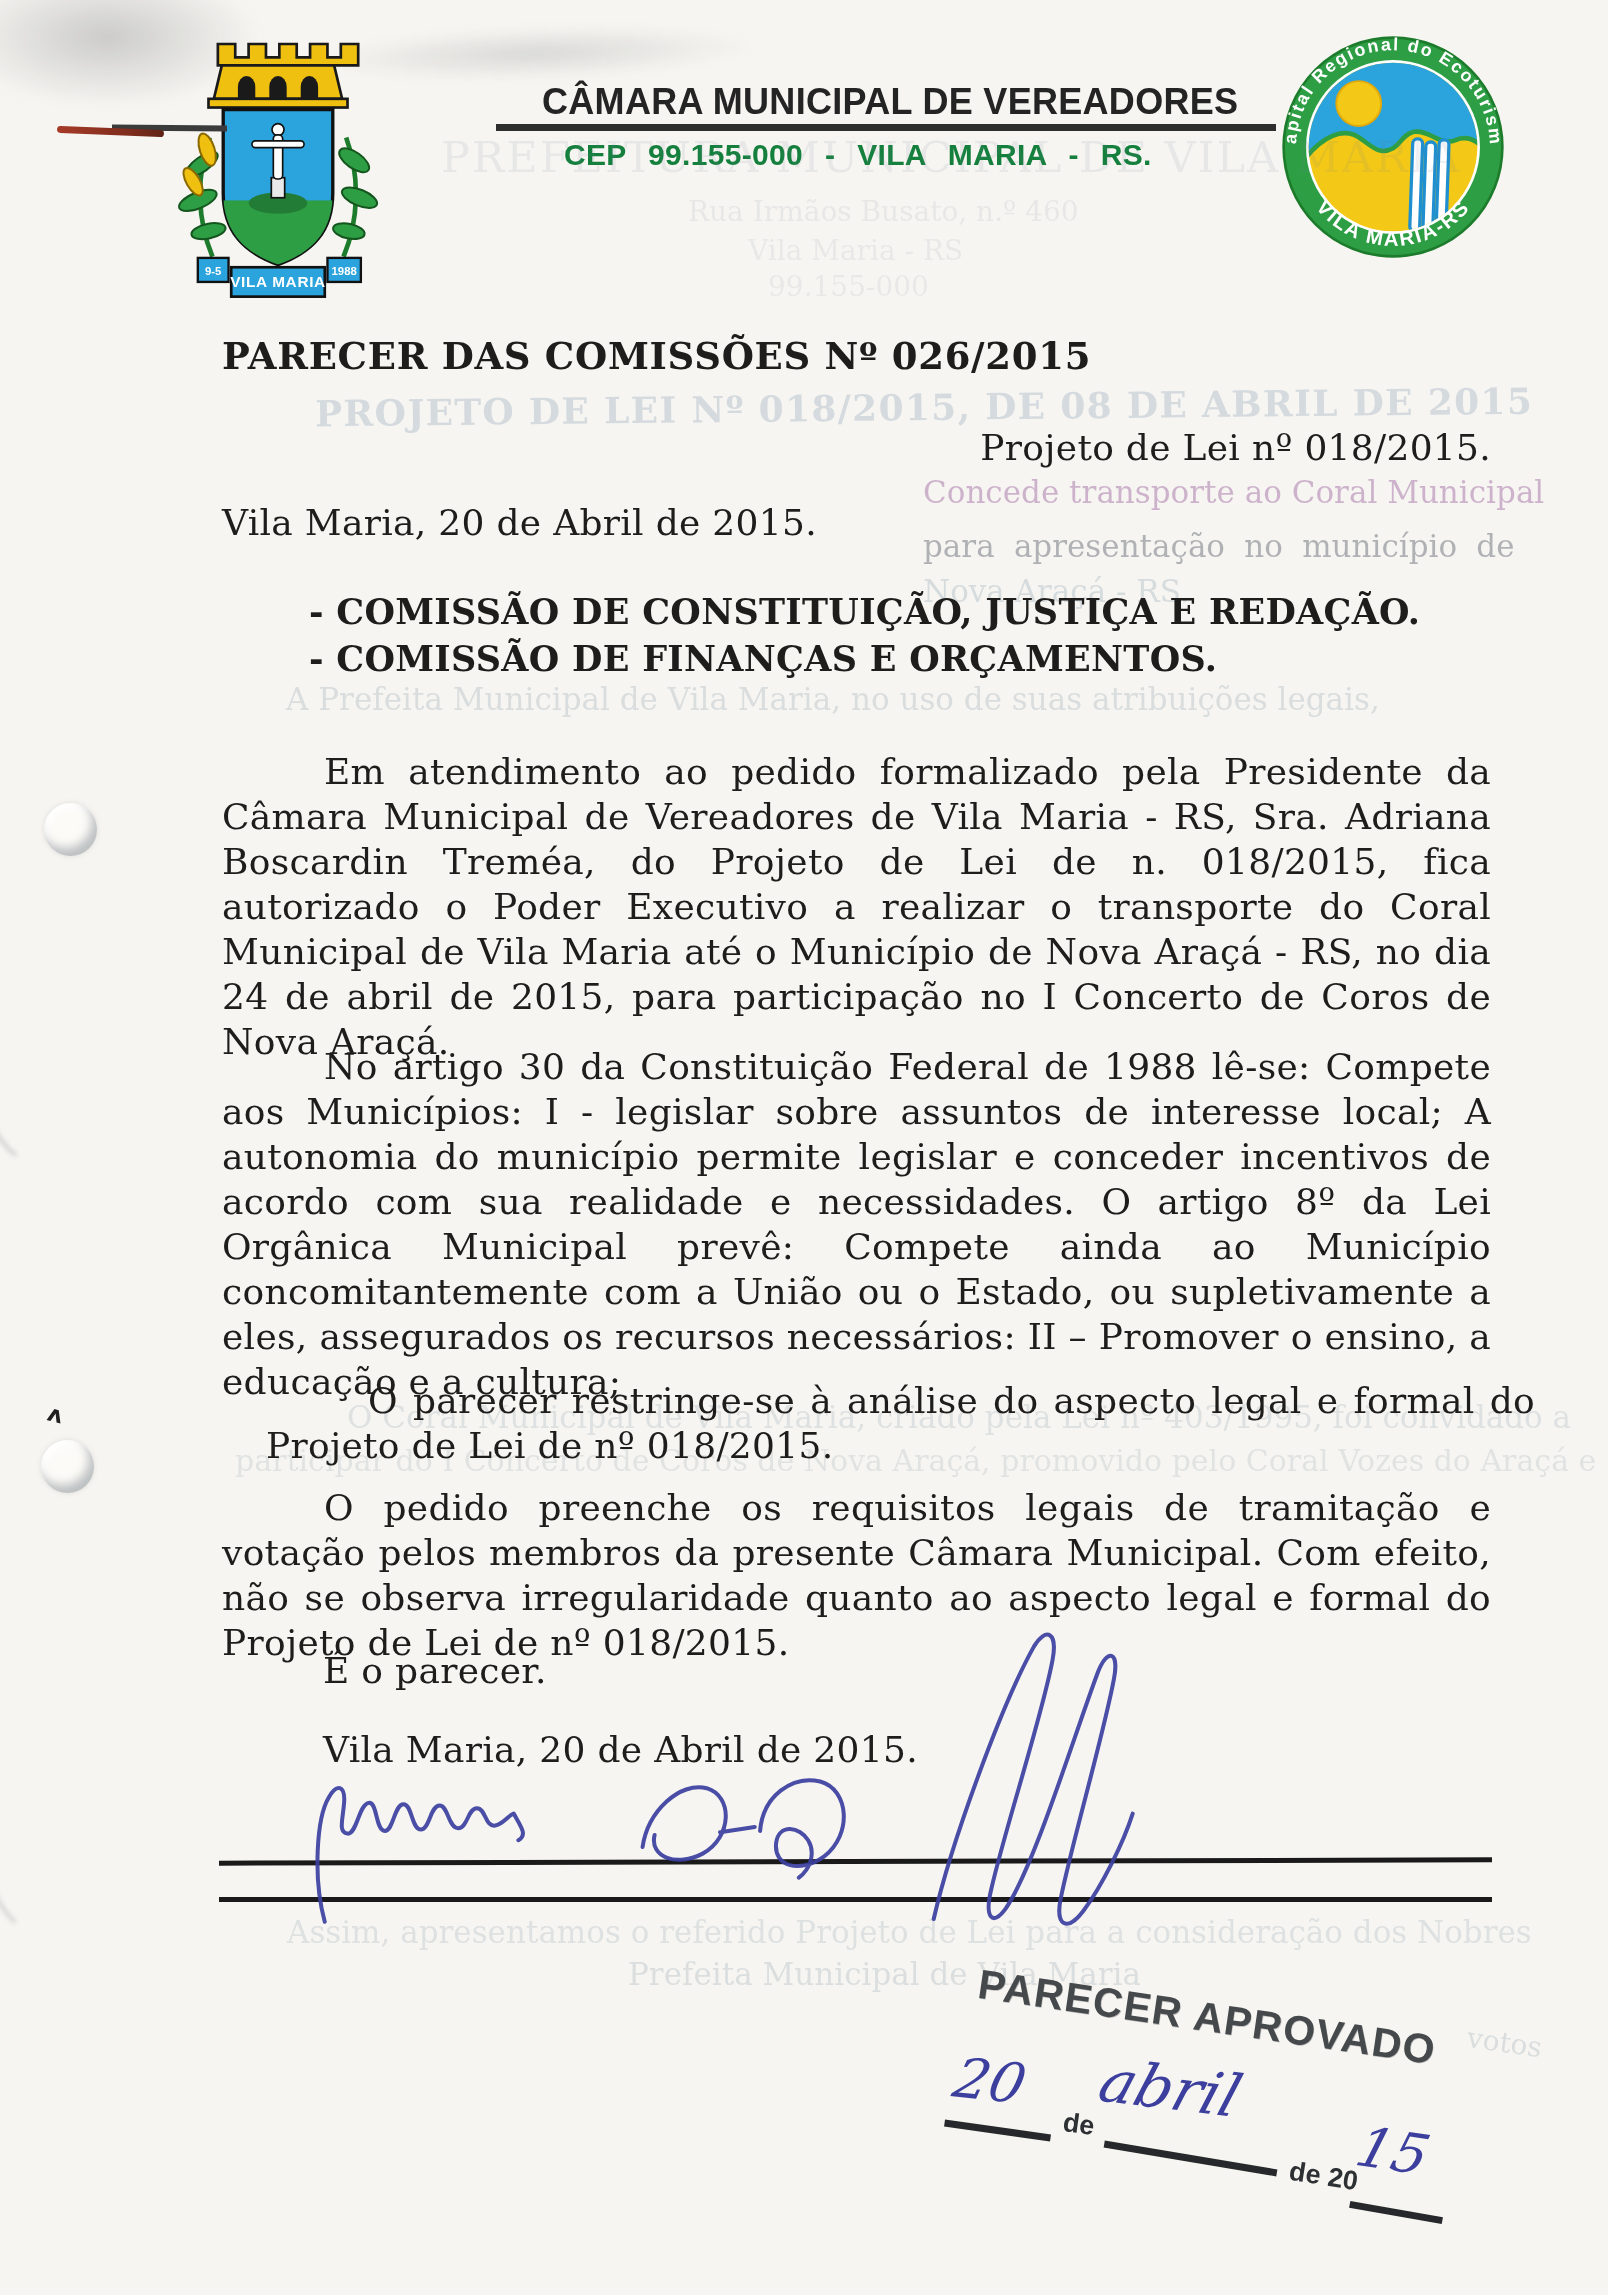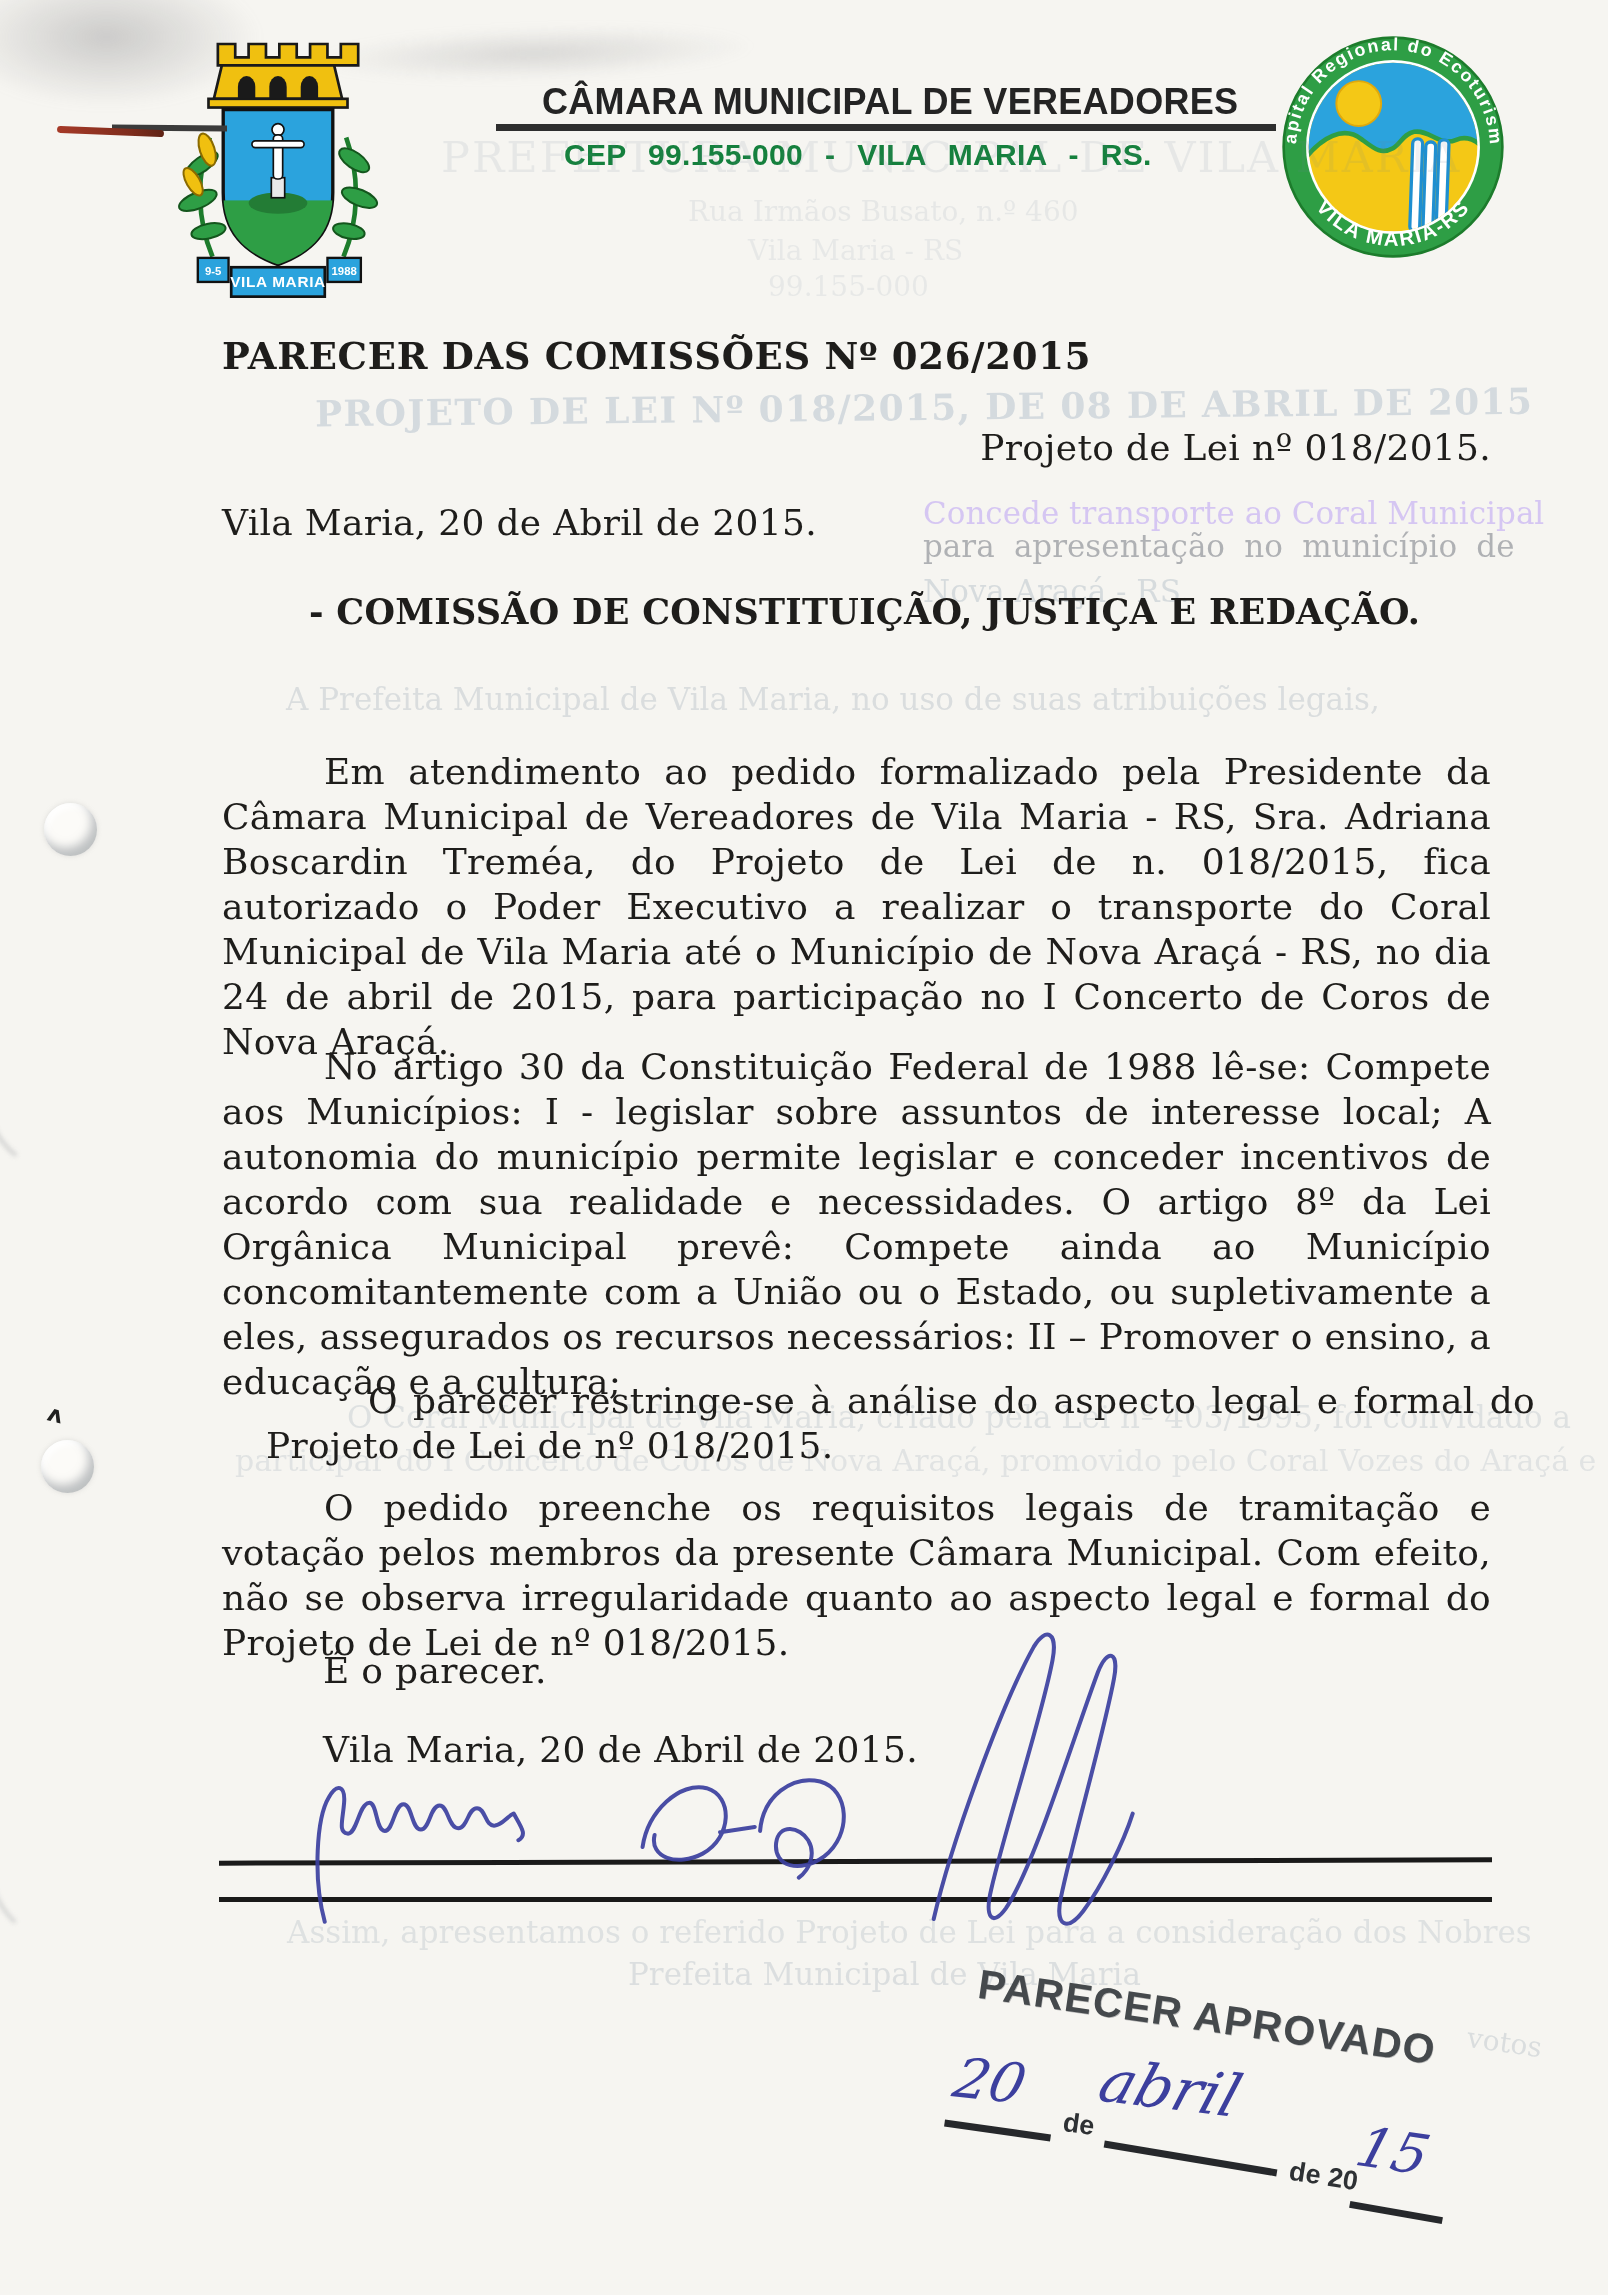--- a/index.html
+++ b/index.html
@@ -35,21 +35,21 @@
   #org-address{position:absolute;left:564px;top:138px;white-space:nowrap;
     font:700 30px "Liberation Sans","DejaVu Sans",sans-serif;color:#15803d;word-spacing:13.4px;letter-spacing:0.3px;}
   #eco-seal{position:absolute;left:1281px;top:35px;width:224px;height:224px;}
   
   .ghost{position:absolute;white-space:nowrap;color:#6d8296;pointer-events:none;}
   #g1{left:441px;top:132px;font-size:43px;font-weight:400;letter-spacing:2px;opacity:.11;}
   #g2{left:688px;top:195px;font-size:28px;opacity:.11;}
   #g3{left:748px;top:234px;font-size:28px;opacity:.10;}
   #g4{left:768px;top:270px;font-size:28px;opacity:.10;}
   #g5{left:315px;top:386px;font-size:36px;font-weight:700;letter-spacing:1.3px;opacity:.32;color:#8ea2b8;transform:rotate(-.6deg);}
-  #g6{left:923px;top:495px;font-size:31px;opacity:.30;color:#8b5cf6;}
+  #g6{left:923px;top:474px;font-size:31px;opacity:.30;color:#701a75;}
   #g7{left:923px;top:528px;font-size:31px;opacity:.30;color:#0f172a;word-spacing:9.4px;}
   #g8{left:923px;top:573px;font-size:31px;opacity:.30;color:#90a2b2;}
   #g9{left:286px;top:681px;font-size:31px;opacity:.20;}
   #g10{left:347px;top:1399px;font-size:31px;opacity:.17;}
   #g11{left:235px;top:1443px;font-size:30px;opacity:.15;}
   #g12{left:287px;top:1914px;font-size:31px;opacity:.17;}
   #g13{left:628px;top:1956px;font-size:31px;opacity:.19;}
   #g14{left:1467px;top:2026px;font-size:28px;opacity:.20;transform:rotate(8deg);}
   
   .doc{position:absolute;left:222px;width:1269px;font-size:36px;line-height:45px;letter-spacing:0.3px;}
@@ -195,20 +195,21 @@
   <div class="ghost" id="g12">Assim, apresentamos o referido Projeto de Lei para a consideração dos Nobres</div>
   <div class="ghost" id="g13">Prefeita Municipal de Vila Maria</div>
   <div class="ghost" id="g14">votos</div>
 
   <div class="doc" id="doc-title">PARECER DAS COMISSÕES Nº 026/2015</div>
   <div class="doc" id="doc-reference">Projeto de Lei nº 018/2015.</div>
   <div class="doc" id="doc-date-top">Vila Maria, 20 de Abril de 2015.</div>
 
   <div class="doc" id="commission-block">
     <div>- COMISSÃO DE CONSTITUIÇÃO, JUSTIÇA E REDAÇÃO.</div>
+    <div>- COMISSÃO DE FINANÇAS E ORÇAMENTOS.</div>
   </div>
 
   <p class="doc just indent" id="para-1">Em atendimento ao pedido formalizado pela Presidente da Câmara Municipal de Vereadores de Vila Maria - RS, Sra. Adriana Boscardin Treméa, do Projeto de Lei de n. 018/2015, fica autorizado o Poder Executivo a realizar o transporte do Coral Municipal de Vila Maria até o Município de Nova Araçá - RS, no dia 24 de abril de 2015, para participação no I Concerto de Coros de Nova Araçá.</p>
   <p class="doc just indent" id="para-2">No artigo 30 da Constituição Federal de 1988 lê-se: Compete aos Municípios: I - legislar sobre assuntos de interesse local; A autonomia do município permite legislar e conceder incentivos de acordo com sua realidade e necessidades. O artigo 8º da Lei Orgânica Municipal prevê: Compete ainda ao Município concomitantemente com a União ou o Estado, ou supletivamente a eles, assegurados os recursos necessários: II – Promover o ensino, a educação e a cultura;</p>
   <p class="doc just indent" id="para-3">O parecer restringe-se à análise do aspecto legal e formal do Projeto de Lei de nº 018/2015.</p>
   <p class="doc just indent" id="para-4">O pedido preenche os requisitos legais de tramitação e votação pelos membros da presente Câmara Municipal. Com efeito, não se observa irregularidade quanto ao aspecto legal e formal do Projeto de Lei de nº 018/2015.</p>
 
   <div class="doc" id="doc-closing">É o parecer.</div>
   <div class="doc" id="doc-date-bottom">Vila Maria, 20 de Abril de 2015.</div>
 

